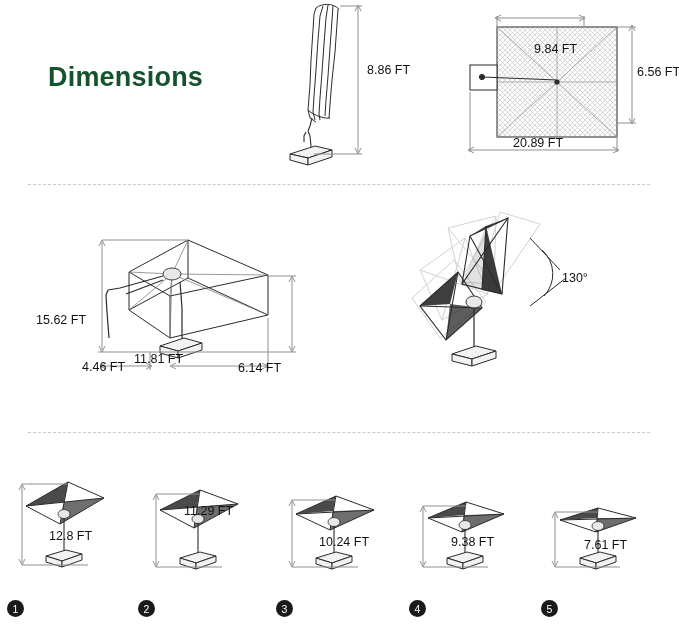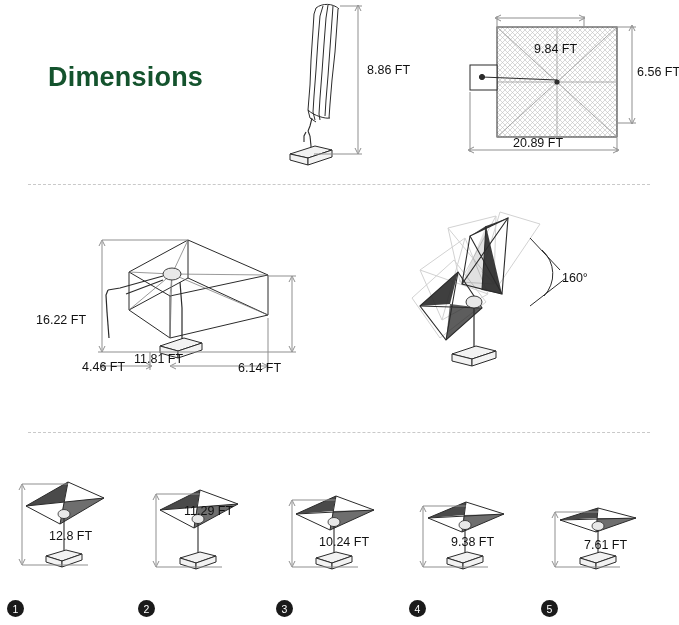--- a/index.html
+++ b/index.html
@@ -181,21 +181,21 @@
         <path d="M86,163 L92,166 L86,169"></path>
         <line x1="90" y1="152" x2="90" y2="170"></line>
 
         <line x1="112" y1="166" x2="206" y2="166"></line>
         <path d="M116,163 L110,166 L116,169"></path>
         <path d="M202,163 L208,166 L202,169"></path>
         <line x1="208" y1="118" x2="208" y2="170"></line>
       </g>
     </svg>
   </div>
-  <div class="label" style="left:36px;top:313px;">16.22 FT</div>
+  <div class="label" style="left:36px;top:313px;">15.62 FT</div>
   <div class="label" style="left:238px;top:313px;margin-top:48px;">6.14 FT</div>
   <div class="label" style="left:62px;top:360px;margin-left:20px;">4.46 FT</div>
   <div class="label" style="left:134px;top:352px;">11.81 FT</div>
 
   <div class="abs" style="left:390px;top:198px;">
     <svg width="230" height="190" viewBox="0 0 230 190">
 
       <g stroke="#d2d2d2" fill="none" stroke-width="1">
         <path d="M30,72 L75,40 L98,96 L52,122 Z"></path>
         <path d="M22,100 L64,62 L96,104 L50,140 Z"></path>
@@ -236,21 +236,21 @@
         <path d="M82,161 L82,168 L106,160 L106,153 Z"></path>
       </g>
 
       <g stroke="#2b2b2b" fill="none" stroke-width="1">
         <line x1="140" y1="40" x2="170" y2="72"></line>
         <line x1="140" y1="108" x2="176" y2="80"></line>
         <path d="M152,52 A32,32 0 0 1 154,98"></path>
       </g>
     </svg>
   </div>
-  <div class="label" style="left:562px;top:271px;">160°</div>
+  <div class="label" style="left:562px;top:271px;">130°</div>
 
   <div class="divider" style="left:28px;top:432px;width:622px;"></div>
 
   <div class="abs" style="left:8px;top:468px;">
     <svg width="120" height="125" viewBox="0 0 120 125">
       <g stroke="#2b2b2b" fill="none" stroke-width="1">
         <path d="M18,38 L60,14 L96,30 L52,56 Z"></path>
         <path d="M18,38 L96,30 M60,14 L52,56"></path>
       </g>
       <g fill="#2b2b2b" opacity="0.85">

